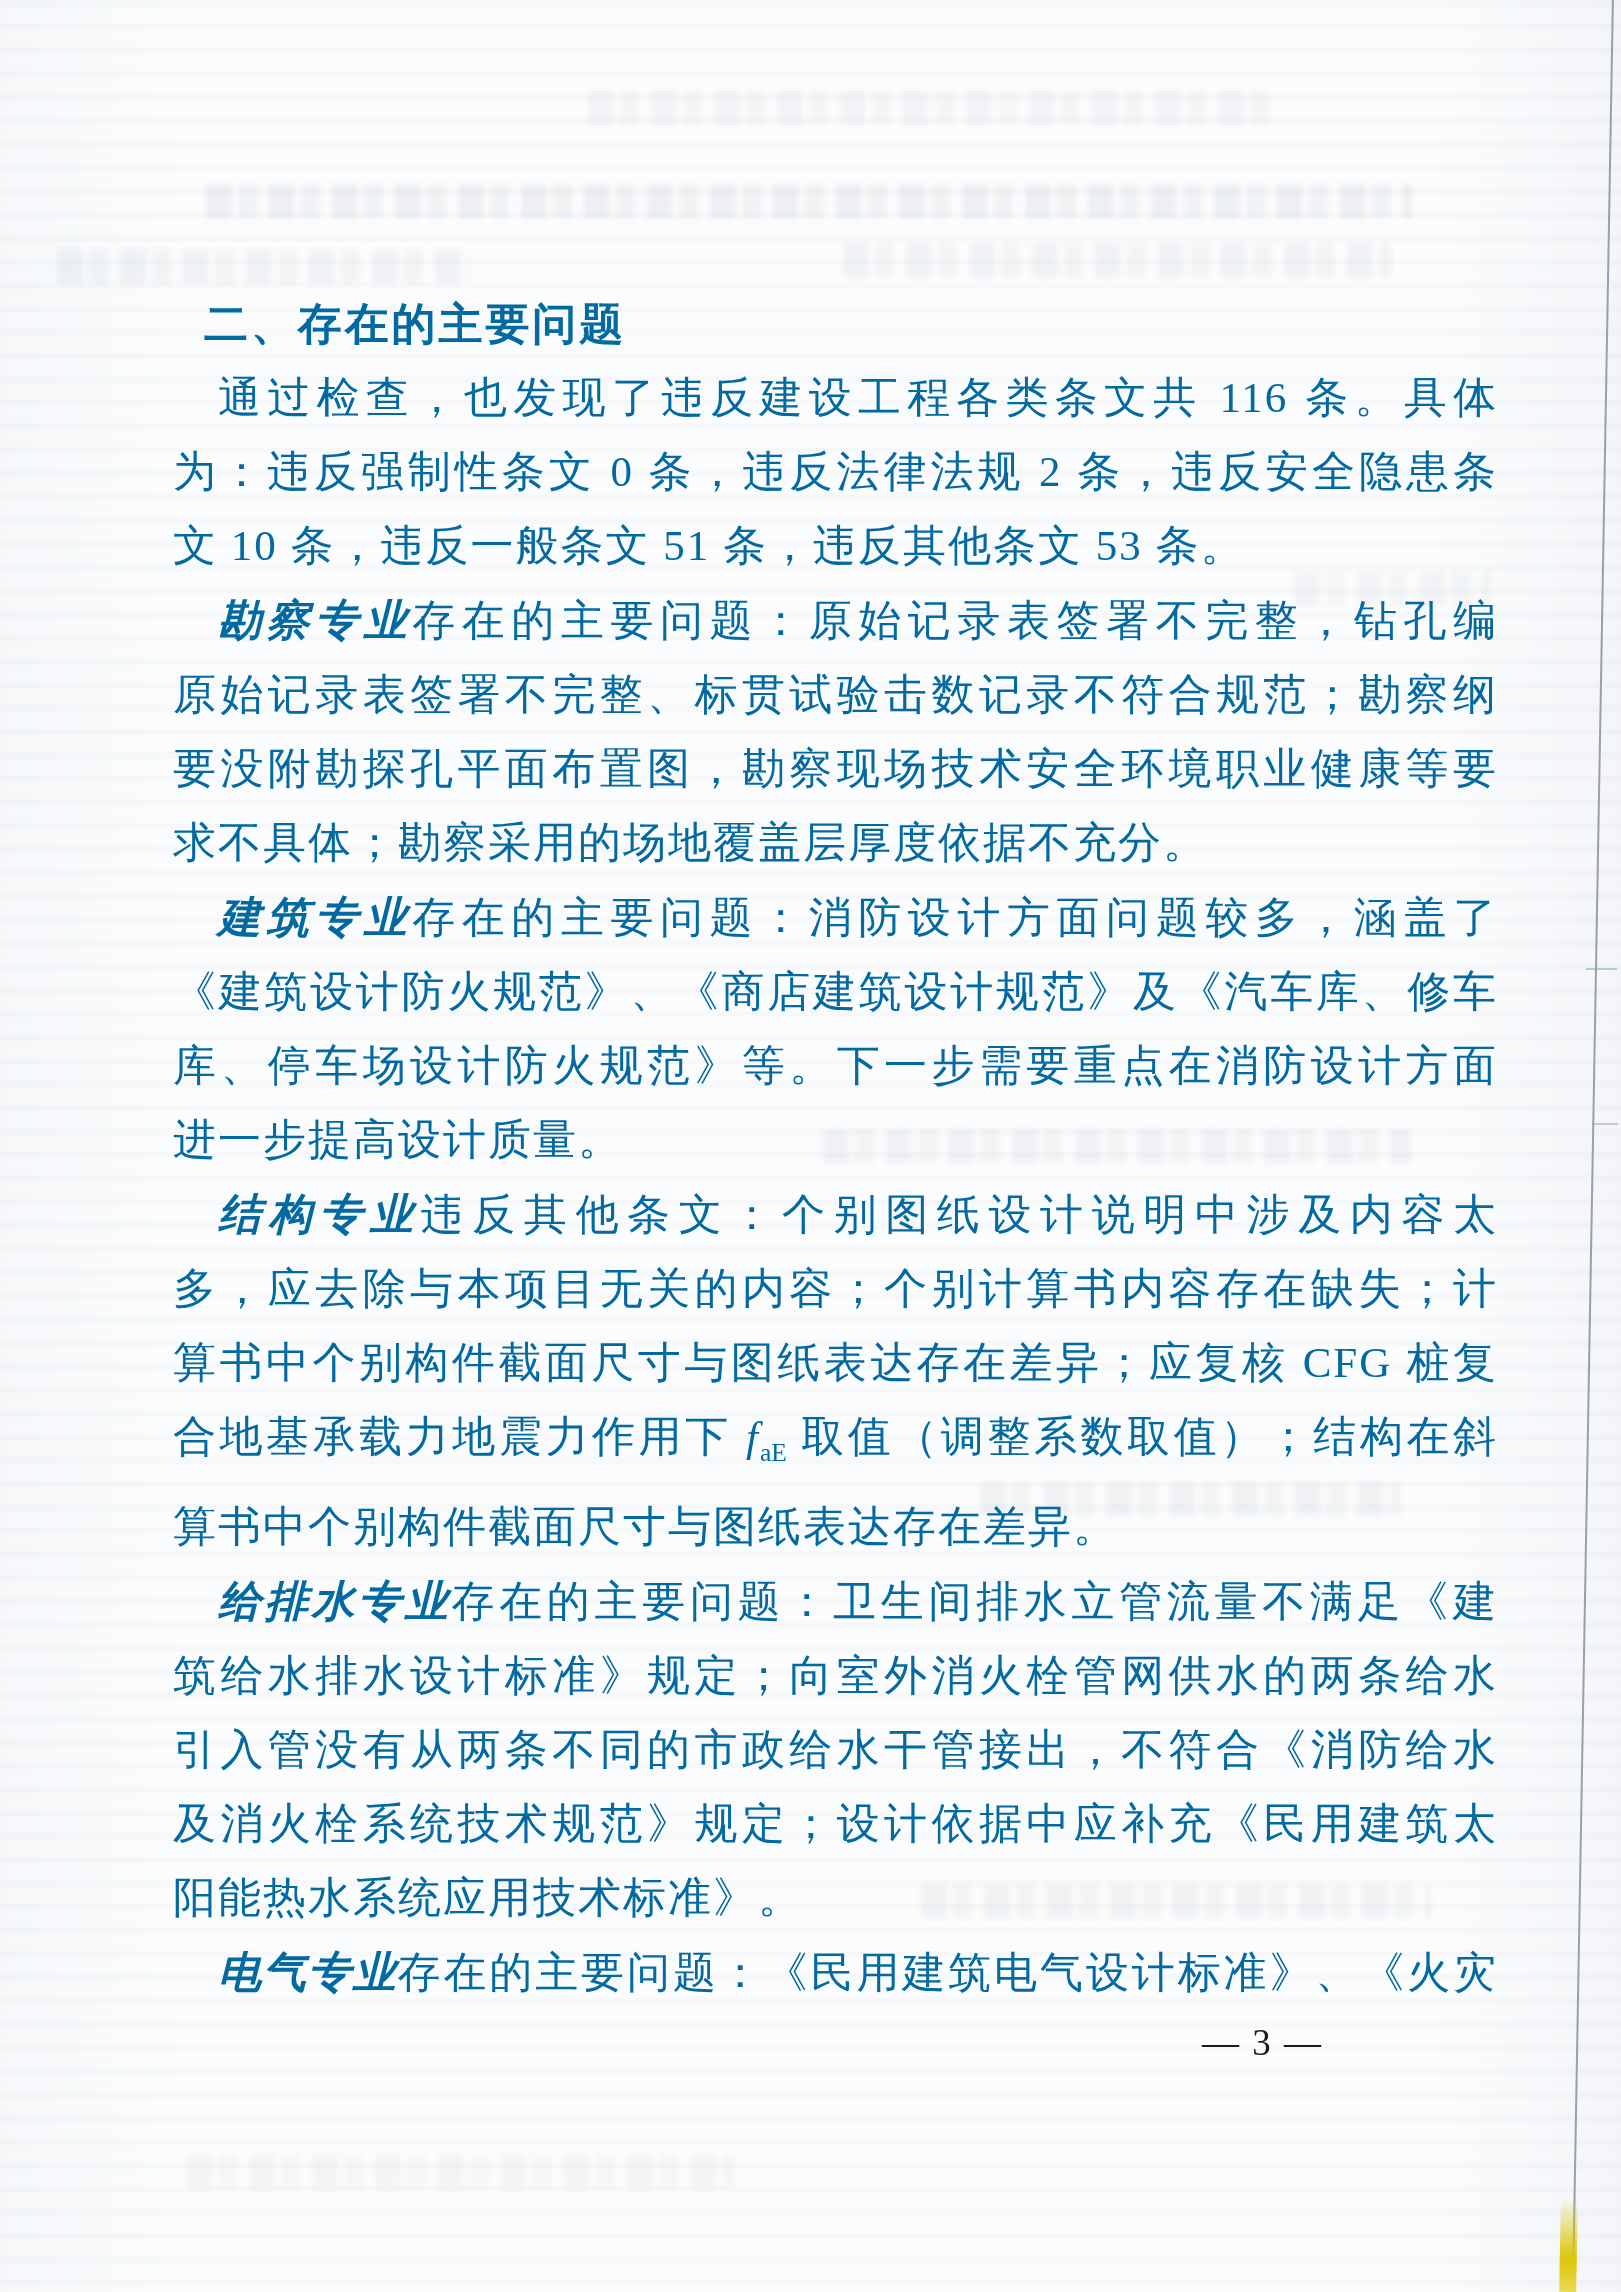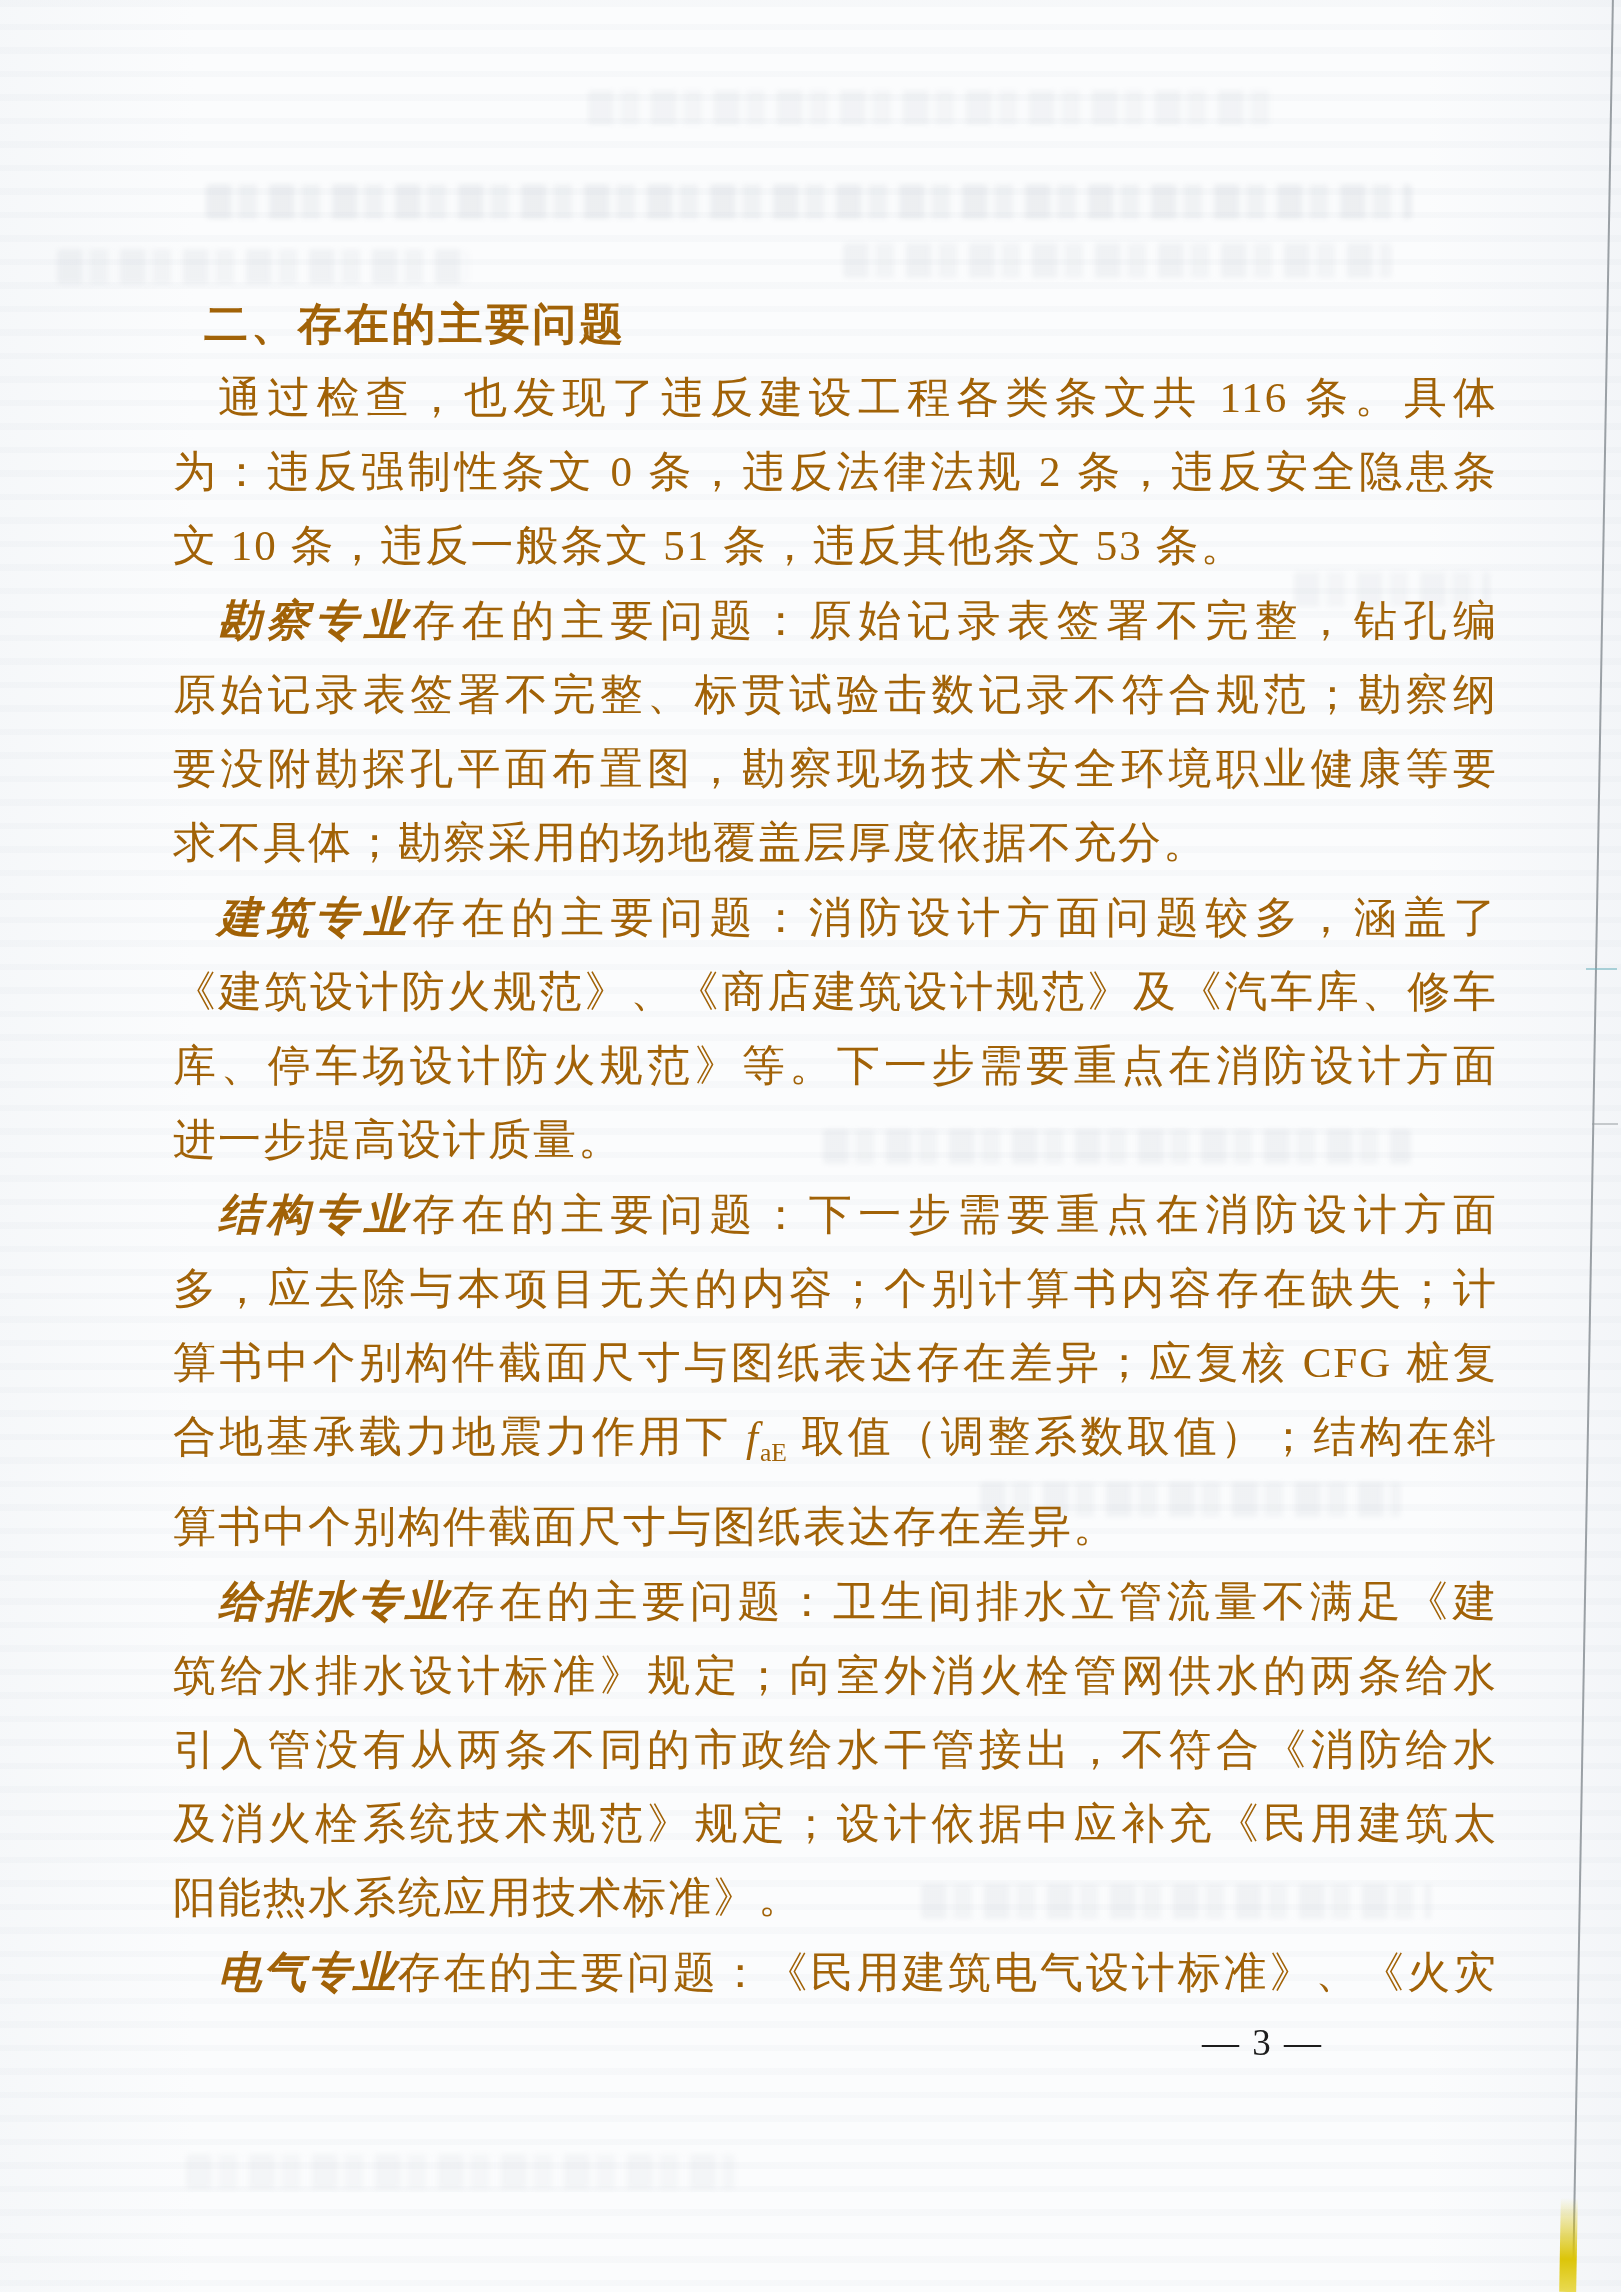--- a/index.html
+++ b/index.html
@@ -11,21 +11,21 @@
   
   .paper-texture{
     position:absolute;inset:0;
     background:
       repeating-linear-gradient(180deg, rgba(205,212,220,0.10) 0 6.9px, rgba(255,255,255,0) 6.9px 23.5px),
       linear-gradient(90deg, rgba(240,243,246,0.5), rgba(255,255,255,0) 12%, rgba(255,255,255,0) 88%, rgba(238,241,245,0.6));
     pointer-events:none;
   }
   .doc-column{
     position:absolute;left:173px;top:287px;width:1325px;
-    font-size:43px;line-height:74px;color:#a16207;letter-spacing:2px;
+    font-size:43px;line-height:74px;color:#0369a1;letter-spacing:2px;
   }
   .line{white-space:nowrap;}
   .line.justify{text-align:justify;text-align-last:justify;white-space:normal;}
   .line.indent{text-indent:45px;}
   .heading-line{
     font-family:"Liberation Sans","DejaVu Sans",sans-serif;
     font-weight:bold;font-size:44px;margin-left:31px;letter-spacing:2.9px;
   }
   .lead{
     font-family:"Liberation Sans","DejaVu Sans",sans-serif;
@@ -85,21 +85,21 @@
       <div class="line justify"><span>为：违反强制性条文 0 条，违反法律法规 2 条，违反安全隐患条</span></div>
       <div class="line"><span>文 10 条，违反一般条文 51 条，违反其他条文 53 条。</span></div>
       <div class="line indent justify"><b class="lead">勘察专业</b><span>存在的主要问题：原始记录表签署不完整，钻孔编</span></div>
       <div class="line justify"><span>原始记录表签署不完整、标贯试验击数记录不符合规范；勘察纲</span></div>
       <div class="line justify"><span>要没附勘探孔平面布置图，勘察现场技术安全环境职业健康等要</span></div>
       <div class="line"><span>求不具体；勘察采用的场地覆盖层厚度依据不充分。</span></div>
       <div class="line indent justify"><b class="lead">建筑专业</b><span>存在的主要问题：消防设计方面问题较多，涵盖了</span></div>
       <div class="line justify"><span>《建筑设计防火规范》、《商店建筑设计规范》及《汽车库、修车</span></div>
       <div class="line justify"><span>库、停车场设计防火规范》等。下一步需要重点在消防设计方面</span></div>
       <div class="line"><span>进一步提高设计质量。</span></div>
-      <div class="line indent justify"><b class="lead">结构专业</b><span>存在的主要问题：下一步需要重点在消防设计方面</span></div>
+      <div class="line indent justify"><b class="lead">结构专业</b><span>违反其他条文：个别图纸设计说明中涉及内容太</span></div>
       <div class="line justify"><span>多，应去除与本项目无关的内容；个别计算书内容存在缺失；计</span></div>
       <div class="line justify"><span>算书中个别构件截面尺寸与图纸表达存在差异；应复核 CFG 桩复</span></div>
       <div class="line justify"><span>合地基承载力地震力作用下 </span><i class="fi">f</i><sub>aE</sub><span> 取值（调整系数取值）；结构在斜</span></div>
       <div class="line"><span>算书中个别构件截面尺寸与图纸表达存在差异。</span></div>
       <div class="line indent justify"><b class="lead">给排水专业</b><span>存在的主要问题：卫生间排水立管流量不满足《建</span></div>
       <div class="line justify"><span>筑给水排水设计标准》规定；向室外消火栓管网供水的两条给水</span></div>
       <div class="line justify"><span>引入管没有从两条不同的市政给水干管接出，不符合《消防给水</span></div>
       <div class="line justify"><span>及消火栓系统技术规范》规定；设计依据中应补充《民用建筑太</span></div>
       <div class="line"><span>阳能热水系统应用技术标准》。</span></div>
       <div class="line indent justify"><b class="lead">电气专业</b><span>存在的主要问题：《民用建筑电气设计标准》、《火灾</span></div>

